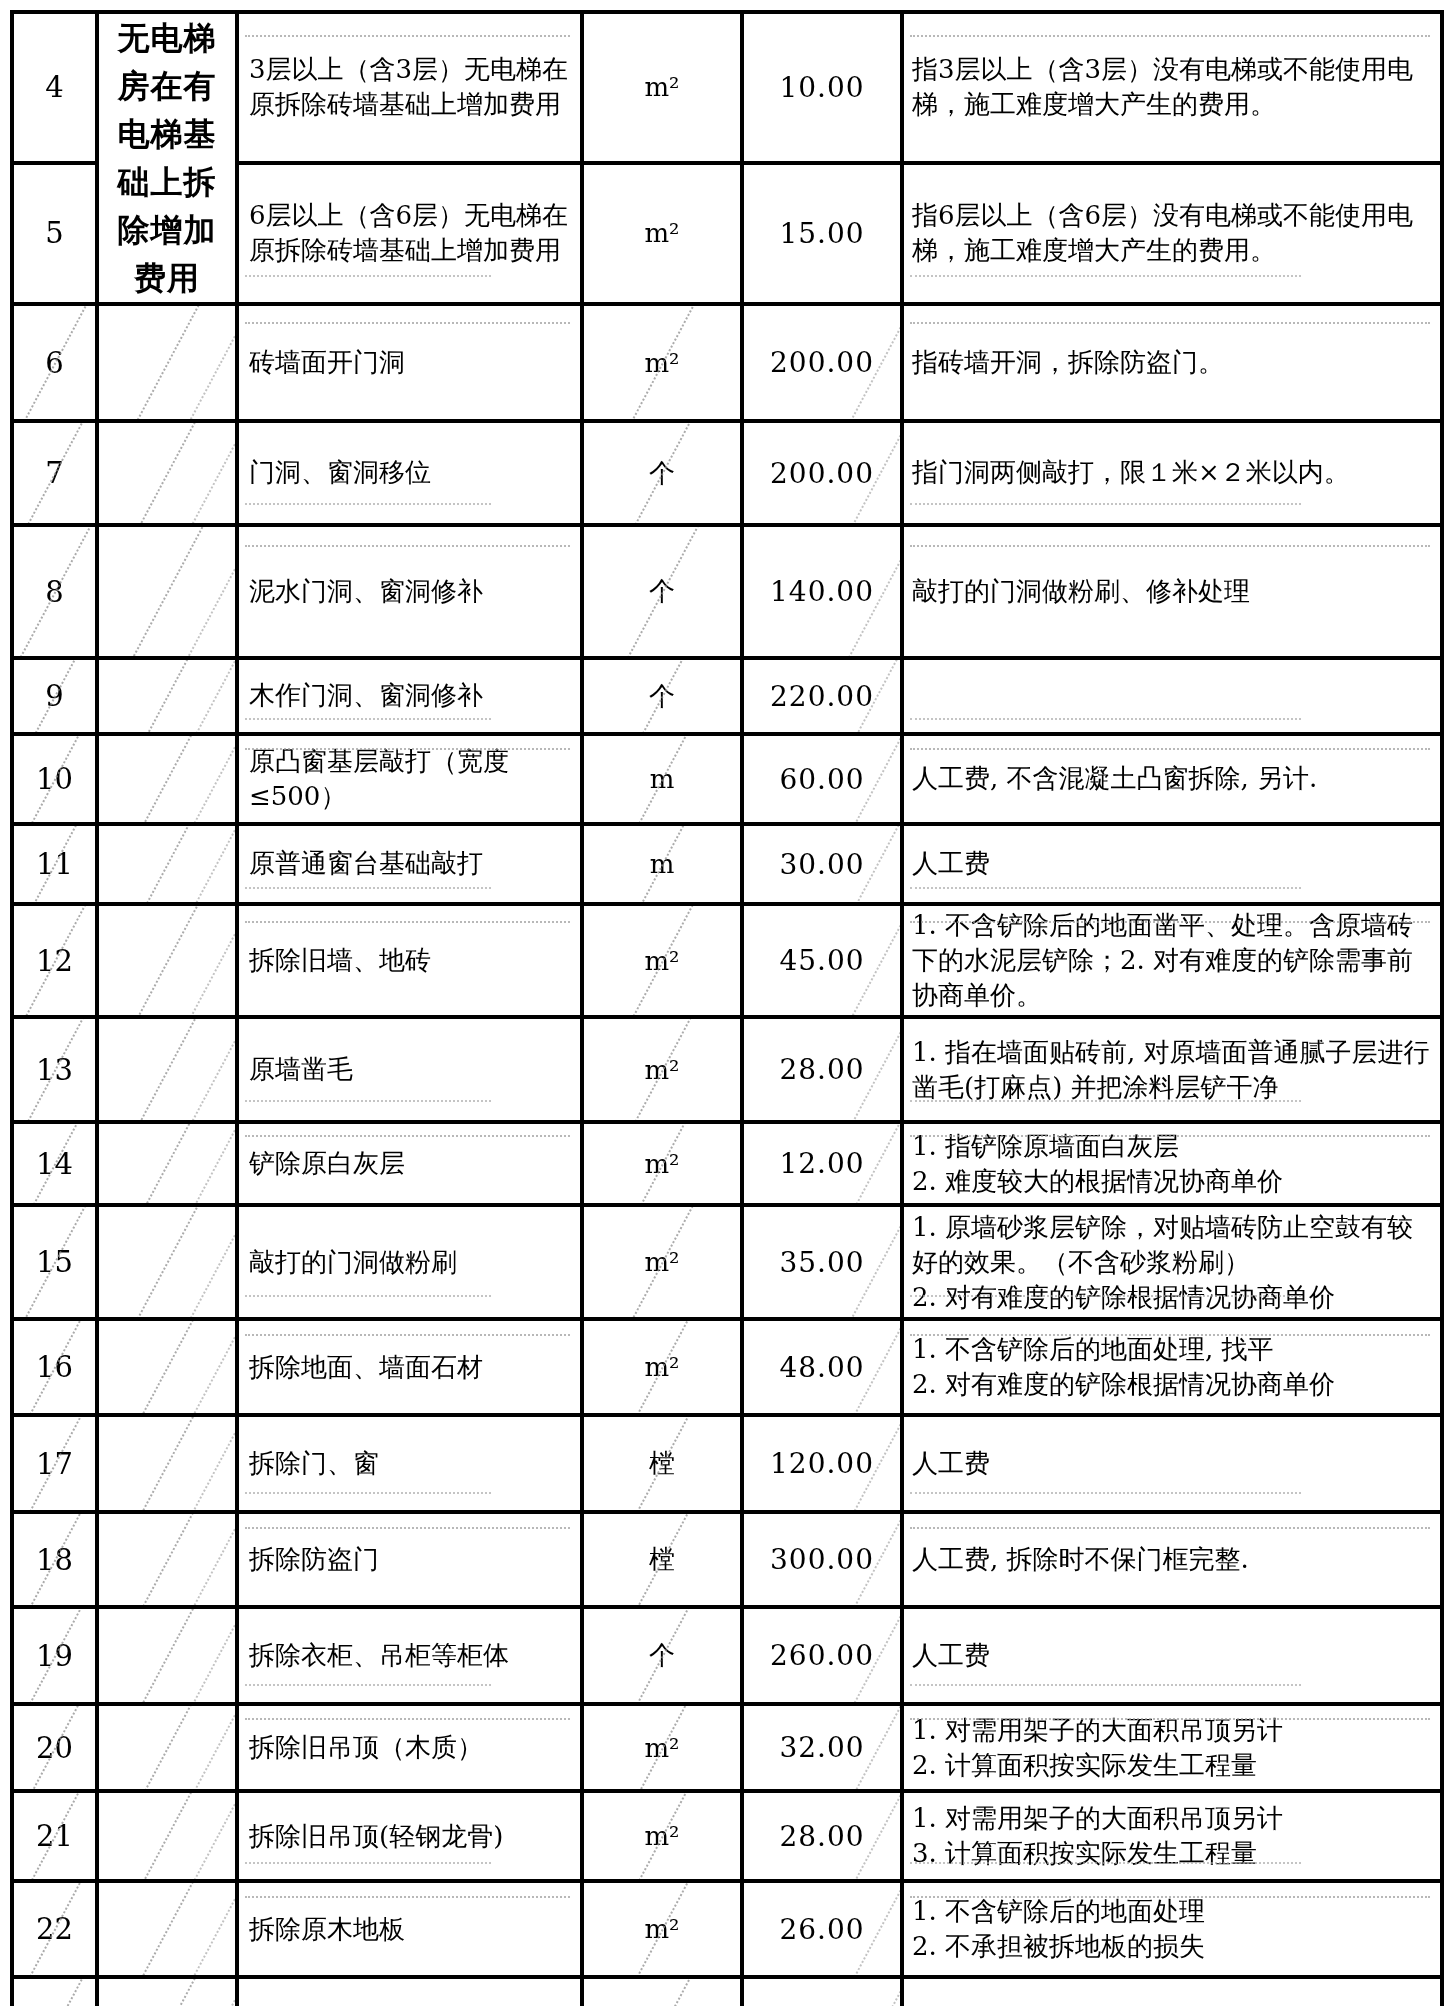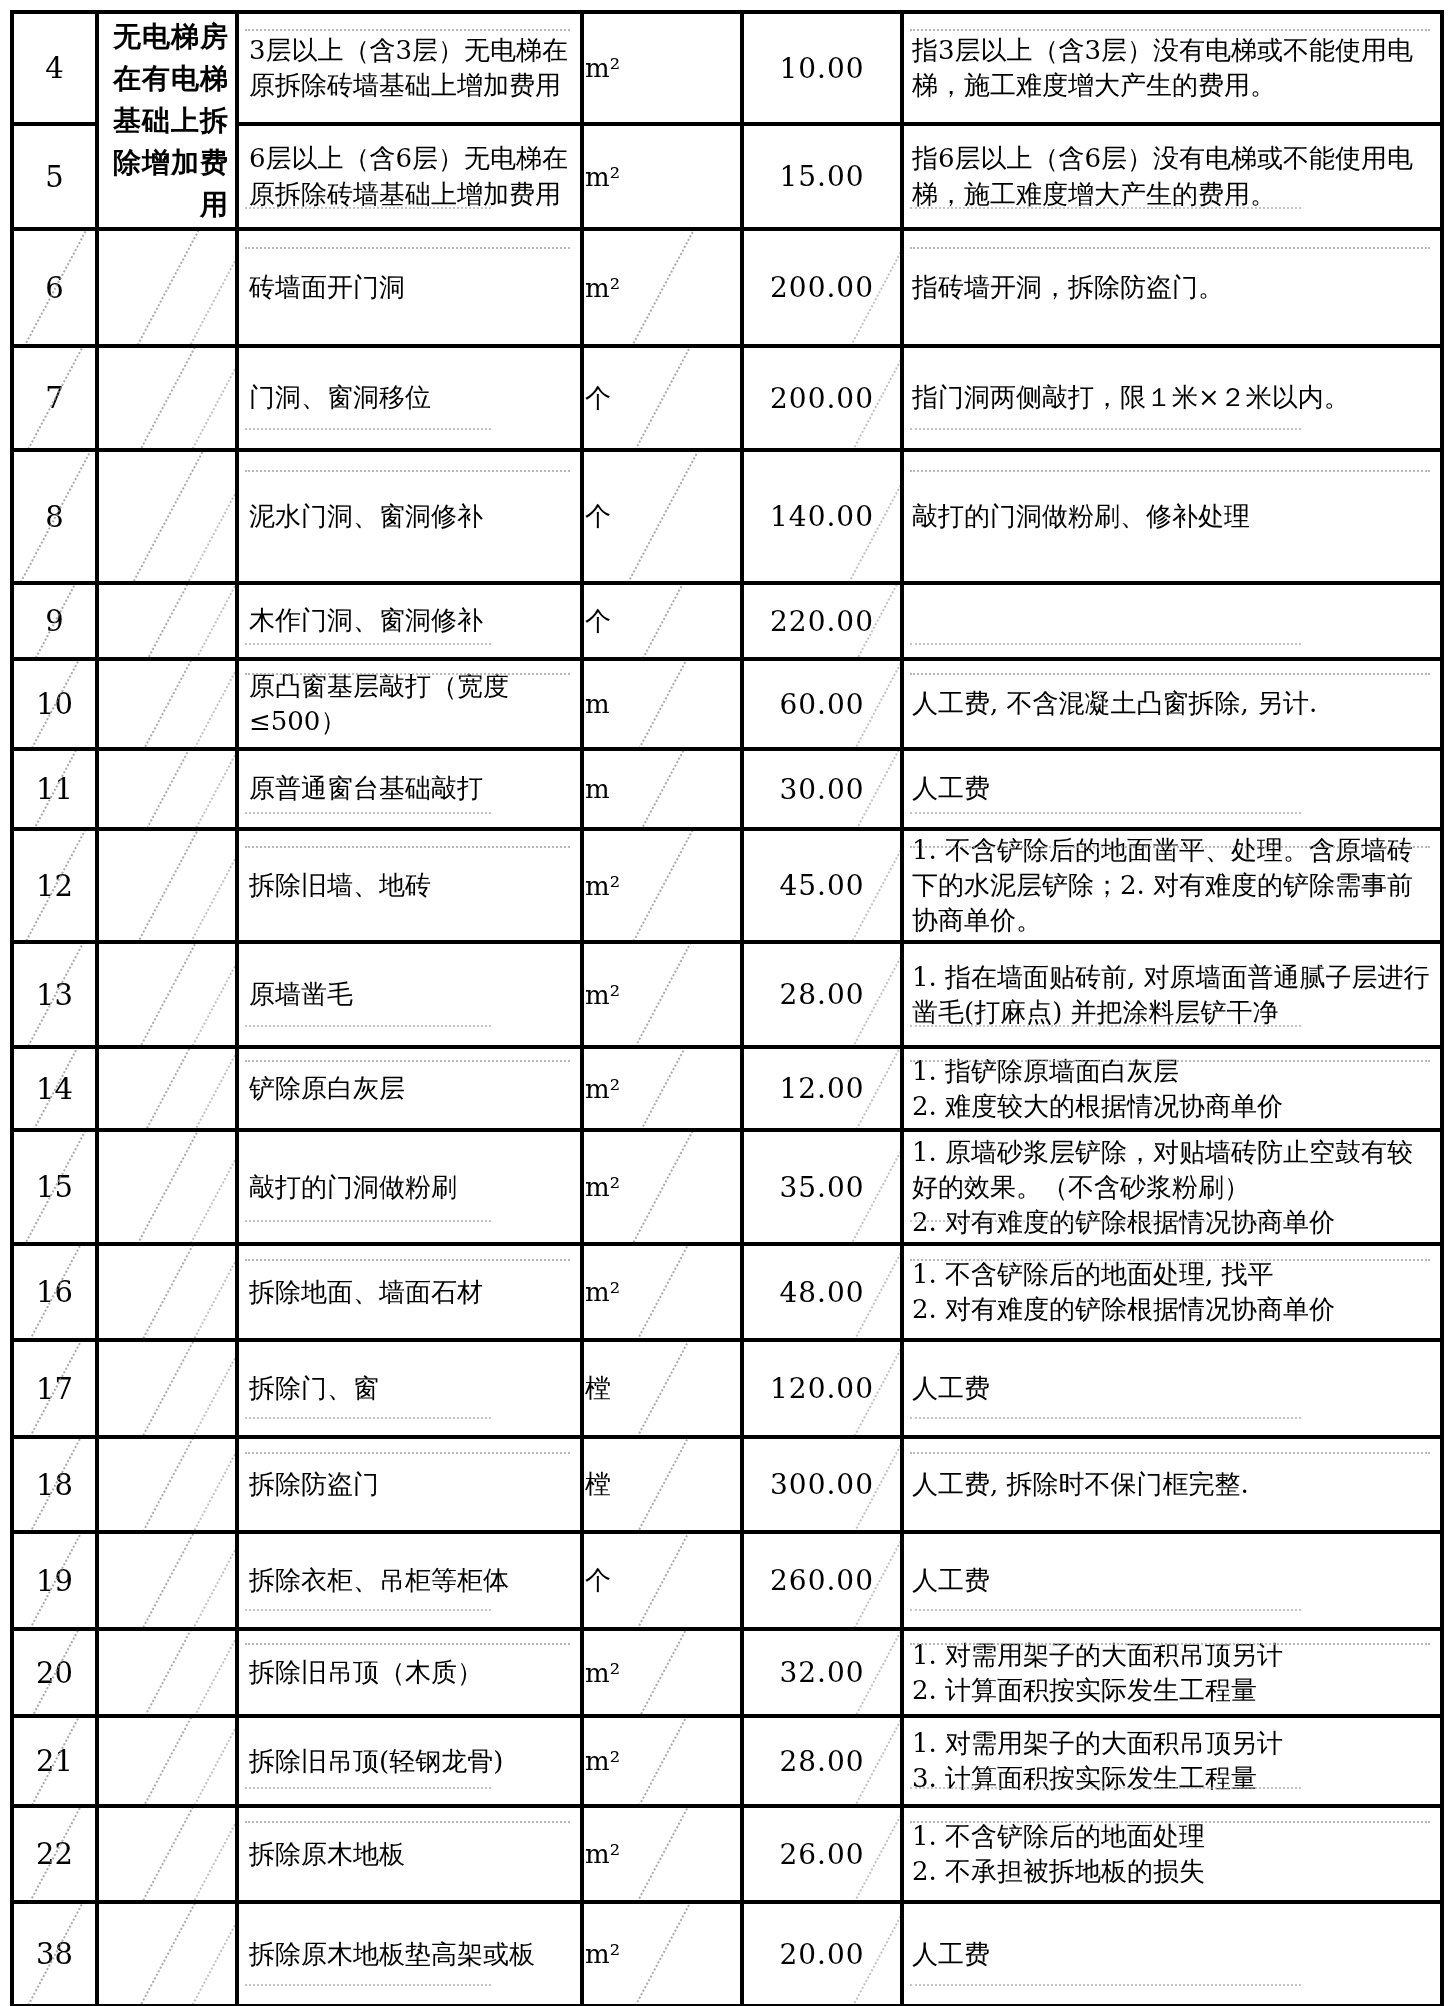--- a/index.html
+++ b/index.html
@@ -16,28 +16,28 @@
   }
   table.price td{
     border:4px solid #000;
     vertical-align:middle;
     position:relative;
     overflow:hidden;
   }
   .col-num{ text-align:center;font-size:29px; }
   .col-cat{ text-align:center; }
   .cat-label{
-    font-weight:bold;font-size:28px;line-height:1.5;
-    padding:0 6px;letter-spacing:1px;text-align:right;
+    font-weight:bold;font-size:32px;line-height:1.5;
+    padding:0 6px;letter-spacing:1px;
   }
   .col-item{
     text-align:left;font-size:26px;line-height:1.35;
     padding:2px 6px 2px 10px;white-space:pre-line;
   }
-  .col-unit{ text-align:left;font-size:26px; }
+  .col-unit{ text-align:center;font-size:26px; }
   .col-price{ text-align:center;font-size:28px;letter-spacing:1px; }
   .col-note{
     text-align:left;font-size:26px;line-height:1.35;
     padding:2px 10px 2px 8px;white-space:pre-line;
   }
 
   
   td.art-diag::before{
     content:"";position:absolute;left:-40%;right:-40%;top:50%;
     border-top:2px dotted #8f8f8f;transform:rotate(-62deg);opacity:.75;

